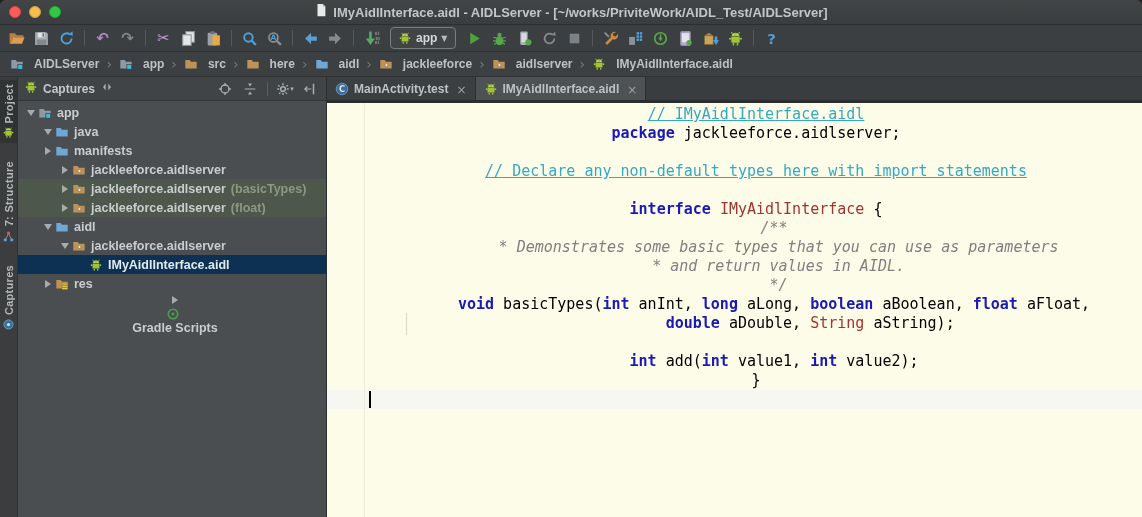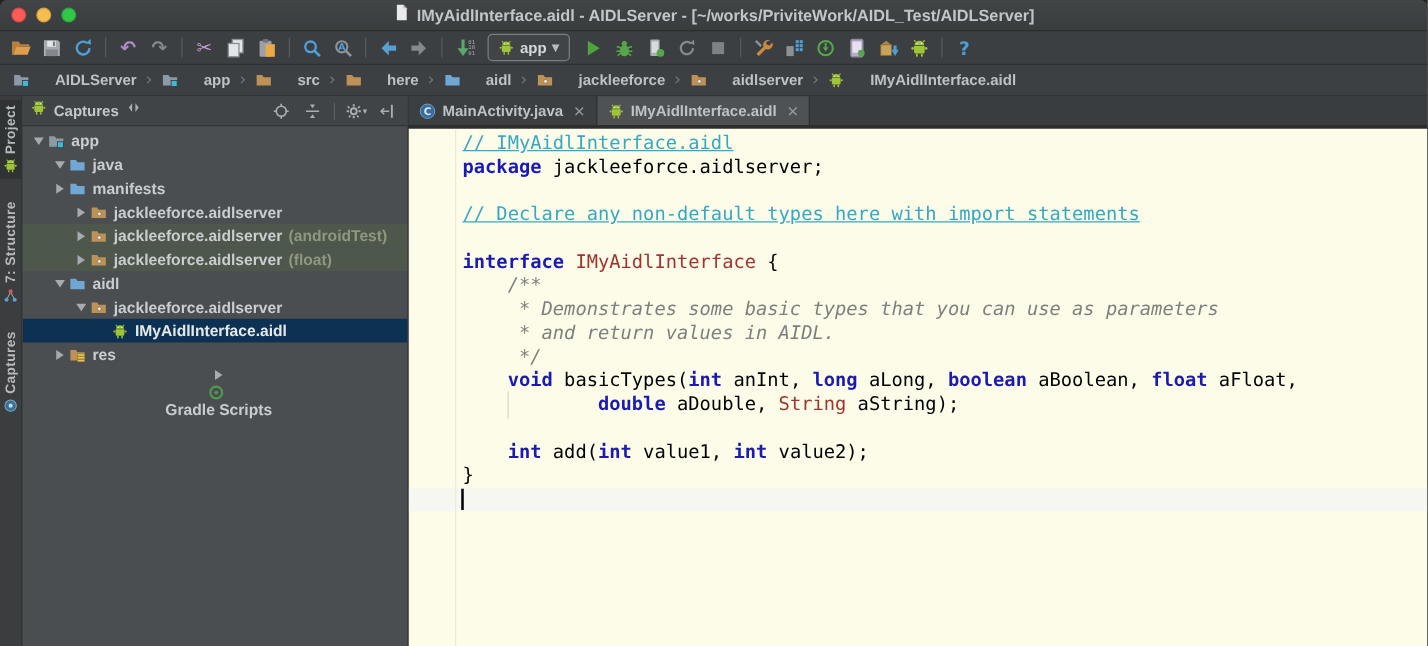--- a/index.html
+++ b/index.html
@@ -1,17 +1,17 @@
 <!DOCTYPE html>
 <html><head>
 <meta charset="utf-8">
 <style>
   html,body{margin:0;padding:0;background:#222;font-family:"Liberation Sans",sans-serif;}
   .window{width:1142px;height:517px;border-radius:6px 6px 0 0;overflow:hidden;position:relative;
-          background:#3C3F41;-webkit-font-smoothing:antialiased;}
+          background:#3C3F41;text-align:center;-webkit-font-smoothing:antialiased;}
   
   .titlebar{height:24px;background:linear-gradient(#424546,#3A3D3F);border-bottom:1px solid #2B2D2E;
             position:relative;display:flex;align-items:center;}
   .lights{display:flex;gap:8px;margin-left:9px;}
   .light{width:12px;height:12px;border-radius:50%;}
   .title-wrap{position:absolute;left:0;right:0;top:0;bottom:0;display:flex;align-items:center;justify-content:center;gap:5px;pointer-events:none;}
   .title-wrap .icn svg{width:14px;height:14px;}
   .title-text{font-size:13px;font-weight:bold;color:#C2C6C8;}
   
   .toolbar{height:26px;background:#3C3F41;border-bottom:1px solid #2E3031;display:flex;align-items:center;padding:0 4px;}
@@ -19,21 +19,21 @@
   .tbtn svg{width:17px;height:17px;}
   .tsep{width:1px;height:16px;background:#55595B;margin:0 5px;flex:0 0 auto;}
   .glyph{font-family:"DejaVu Sans",sans-serif;font-size:15px;line-height:1;}
   .combo{height:20px;border:1px solid #787D80;border-radius:4px;display:flex;align-items:center;gap:4px;
          padding:0 7px;margin:0 6px;background:#414446;}
   .combo .icn svg{width:14px;height:14px;}
   .combo-label{font-size:12px;font-weight:bold;color:#D4D8DA;}
   .combo-caret{font-size:8px;color:#B6BBBE;font-family:"DejaVu Sans",sans-serif;}
   
   .crumbs{height:24px;background:#3D4042;border-bottom:1px solid #303234;display:flex;align-items:center;padding:0 8px;}
-  .crumb{display:flex;align-items:center;gap:20px;padding:0 2px;}
+  .crumb{display:flex;align-items:center;gap:10px;padding:0 2px;}
   .crumb .icn svg{width:14px;height:14px;}
   .crumb-label{font-size:12px;font-weight:bold;color:#BCC1C4;}
   .crumb-sep{color:#72787C;font-size:14px;margin:0 5px;font-family:"DejaVu Sans",sans-serif;}
   
   .main{display:flex;height:443px;}
   .stripe{width:17px;background:#3B3D3E;border-right:1px solid #2E3031;display:flex;flex-direction:column;align-items:center;padding-top:3px;gap:14px;}
   .vtab{display:flex;flex-direction:column;align-items:center;gap:3px;padding:4px 0;width:17px;}
   .vtab.active{background:#303334;}
   .vtext{writing-mode:vertical-rl;transform:rotate(180deg);font-size:11px;font-weight:bold;color:#B4B9BC;letter-spacing:.3px;}
   .vtab .icn svg{width:13px;height:13px;}
@@ -584,21 +584,21 @@
             <span class="arrow">
               <span class="tri-col"></span>
             </span>
             <span class="icn" style="display: inline-flex; align-items: center;">
               <svg viewBox="0 0 16 16">
                 <path d="M1.5 3.5h5l1.5 2h6.5v7.5H1.5z" fill="#BE9156"></path>
                 <circle cx="8.5" cy="9.2" r="1.7" fill="#E9EDEF" stroke="#6E5A3A" stroke-width=".5"></circle>
               </svg>
             </span>
             <span class="tlabel">jackleeforce.aidlserver</span>
-            <span class="tsuffix">(androidTest)</span>
+            <span class="tsuffix">(basicTypes)</span>
           </div>
           <div class="trow tint" style="padding-left: 40px;">
             <span class="arrow">
               <span class="tri-col"></span>
             </span>
             <span class="icn" style="display: inline-flex; align-items: center;">
               <svg viewBox="0 0 16 16">
                 <path d="M1.5 3.5h5l1.5 2h6.5v7.5H1.5z" fill="#BE9156"></path>
                 <circle cx="8.5" cy="9.2" r="1.7" fill="#E9EDEF" stroke="#6E5A3A" stroke-width=".5"></circle>
               </svg>
@@ -681,21 +681,21 @@
 
     <div class="editor">
       <div class="tabbar" id="tabbar">
           <div class="etab">
             <span class="icn" style="display: inline-flex; align-items: center;">
               <svg viewBox="0 0 16 16">
                 <circle cx="8" cy="8" r="6.6" fill="#376D9E" stroke="#7FA7C9" stroke-width=".8"></circle>
                 <text x="8" y="11.4" text-anchor="middle" font-size="9.5" font-weight="bold" fill="#D8E6F1" font-family="DejaVu Sans,sans-serif">C</text>
               </svg>
             </span>
-            <span class="etab-label">MainActivity.java</span>
+            <span class="etab-label">MainActivity.test</span>
             <span><span class="etab-close">×</span></span>
           </div>
           <div class="etab active">
             <span class="icn" style="display: inline-flex; align-items: center;">
               <svg viewBox="0 0 16 16">
                 <g fill="#9FC437">
                   <path d="M4 6.2h8v4.8a1 1 0 0 1-1 1H5a1 1 0 0 1-1-1z"></path>
                   <path d="M4.4 5.6a3.6 3.1 0 0 1 7.2 0z"></path>
                   <circle cx="2.9" cy="8.2" r="1"></circle>
                   <circle cx="13.1" cy="8.2" r="1"></circle>

